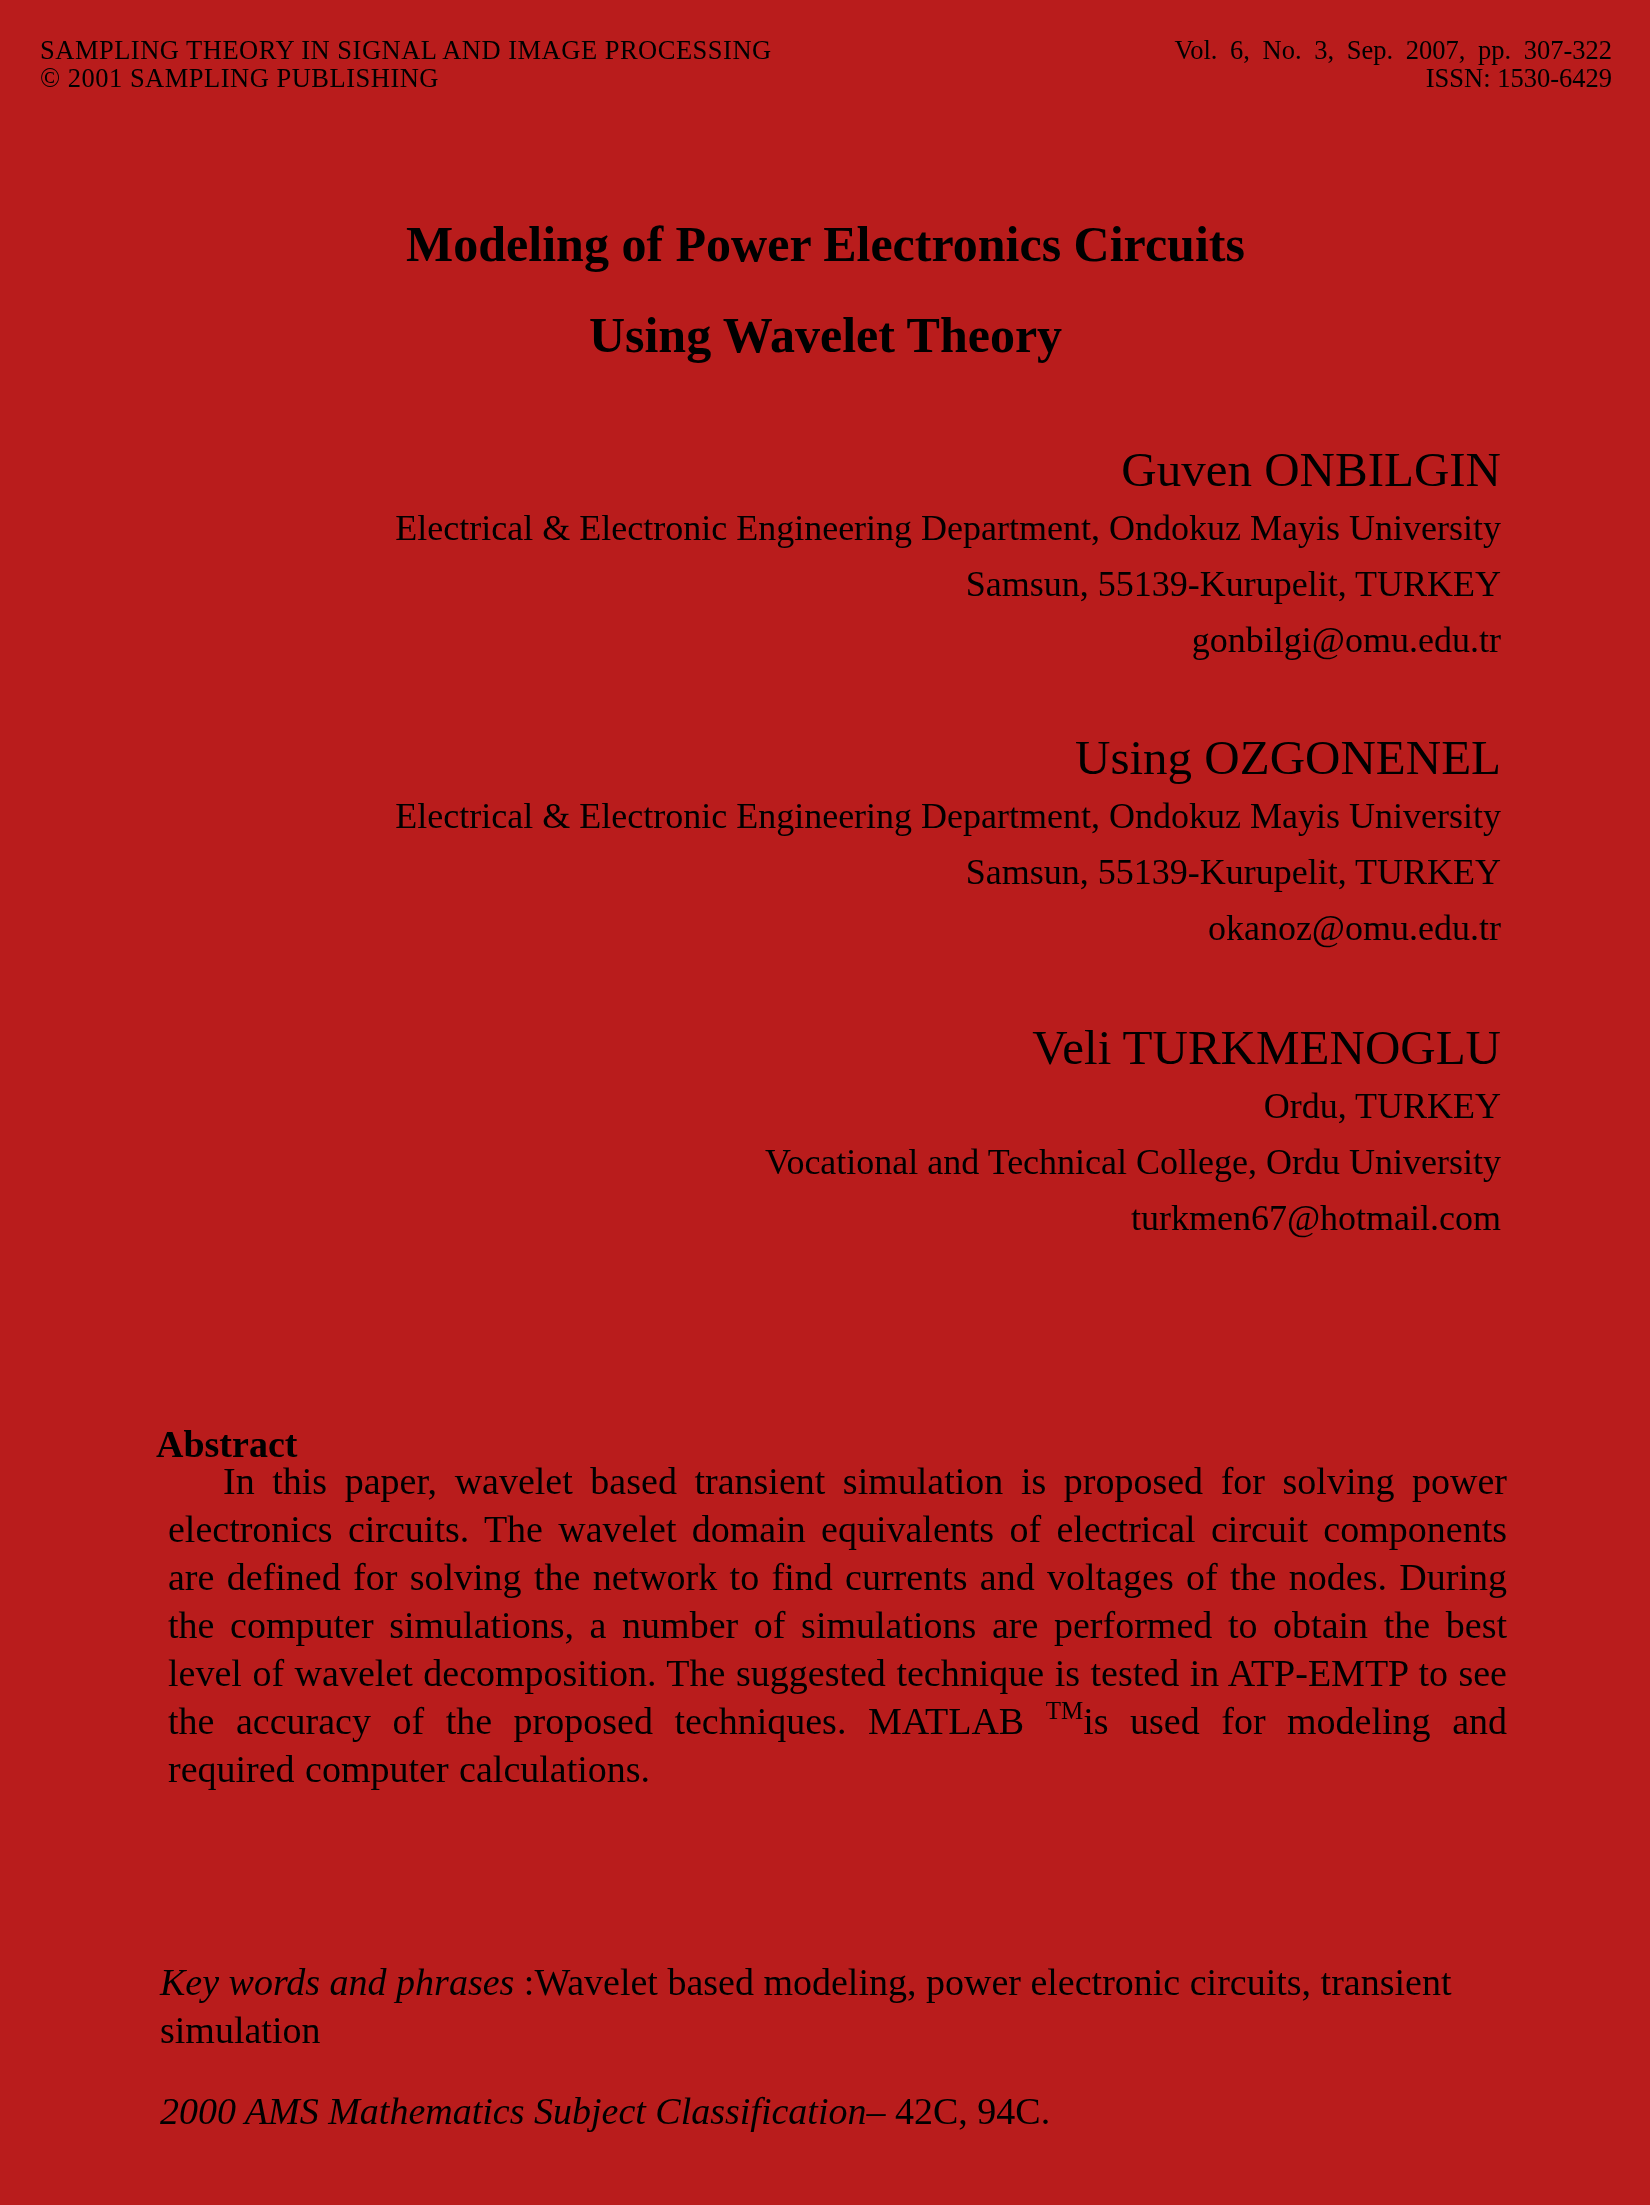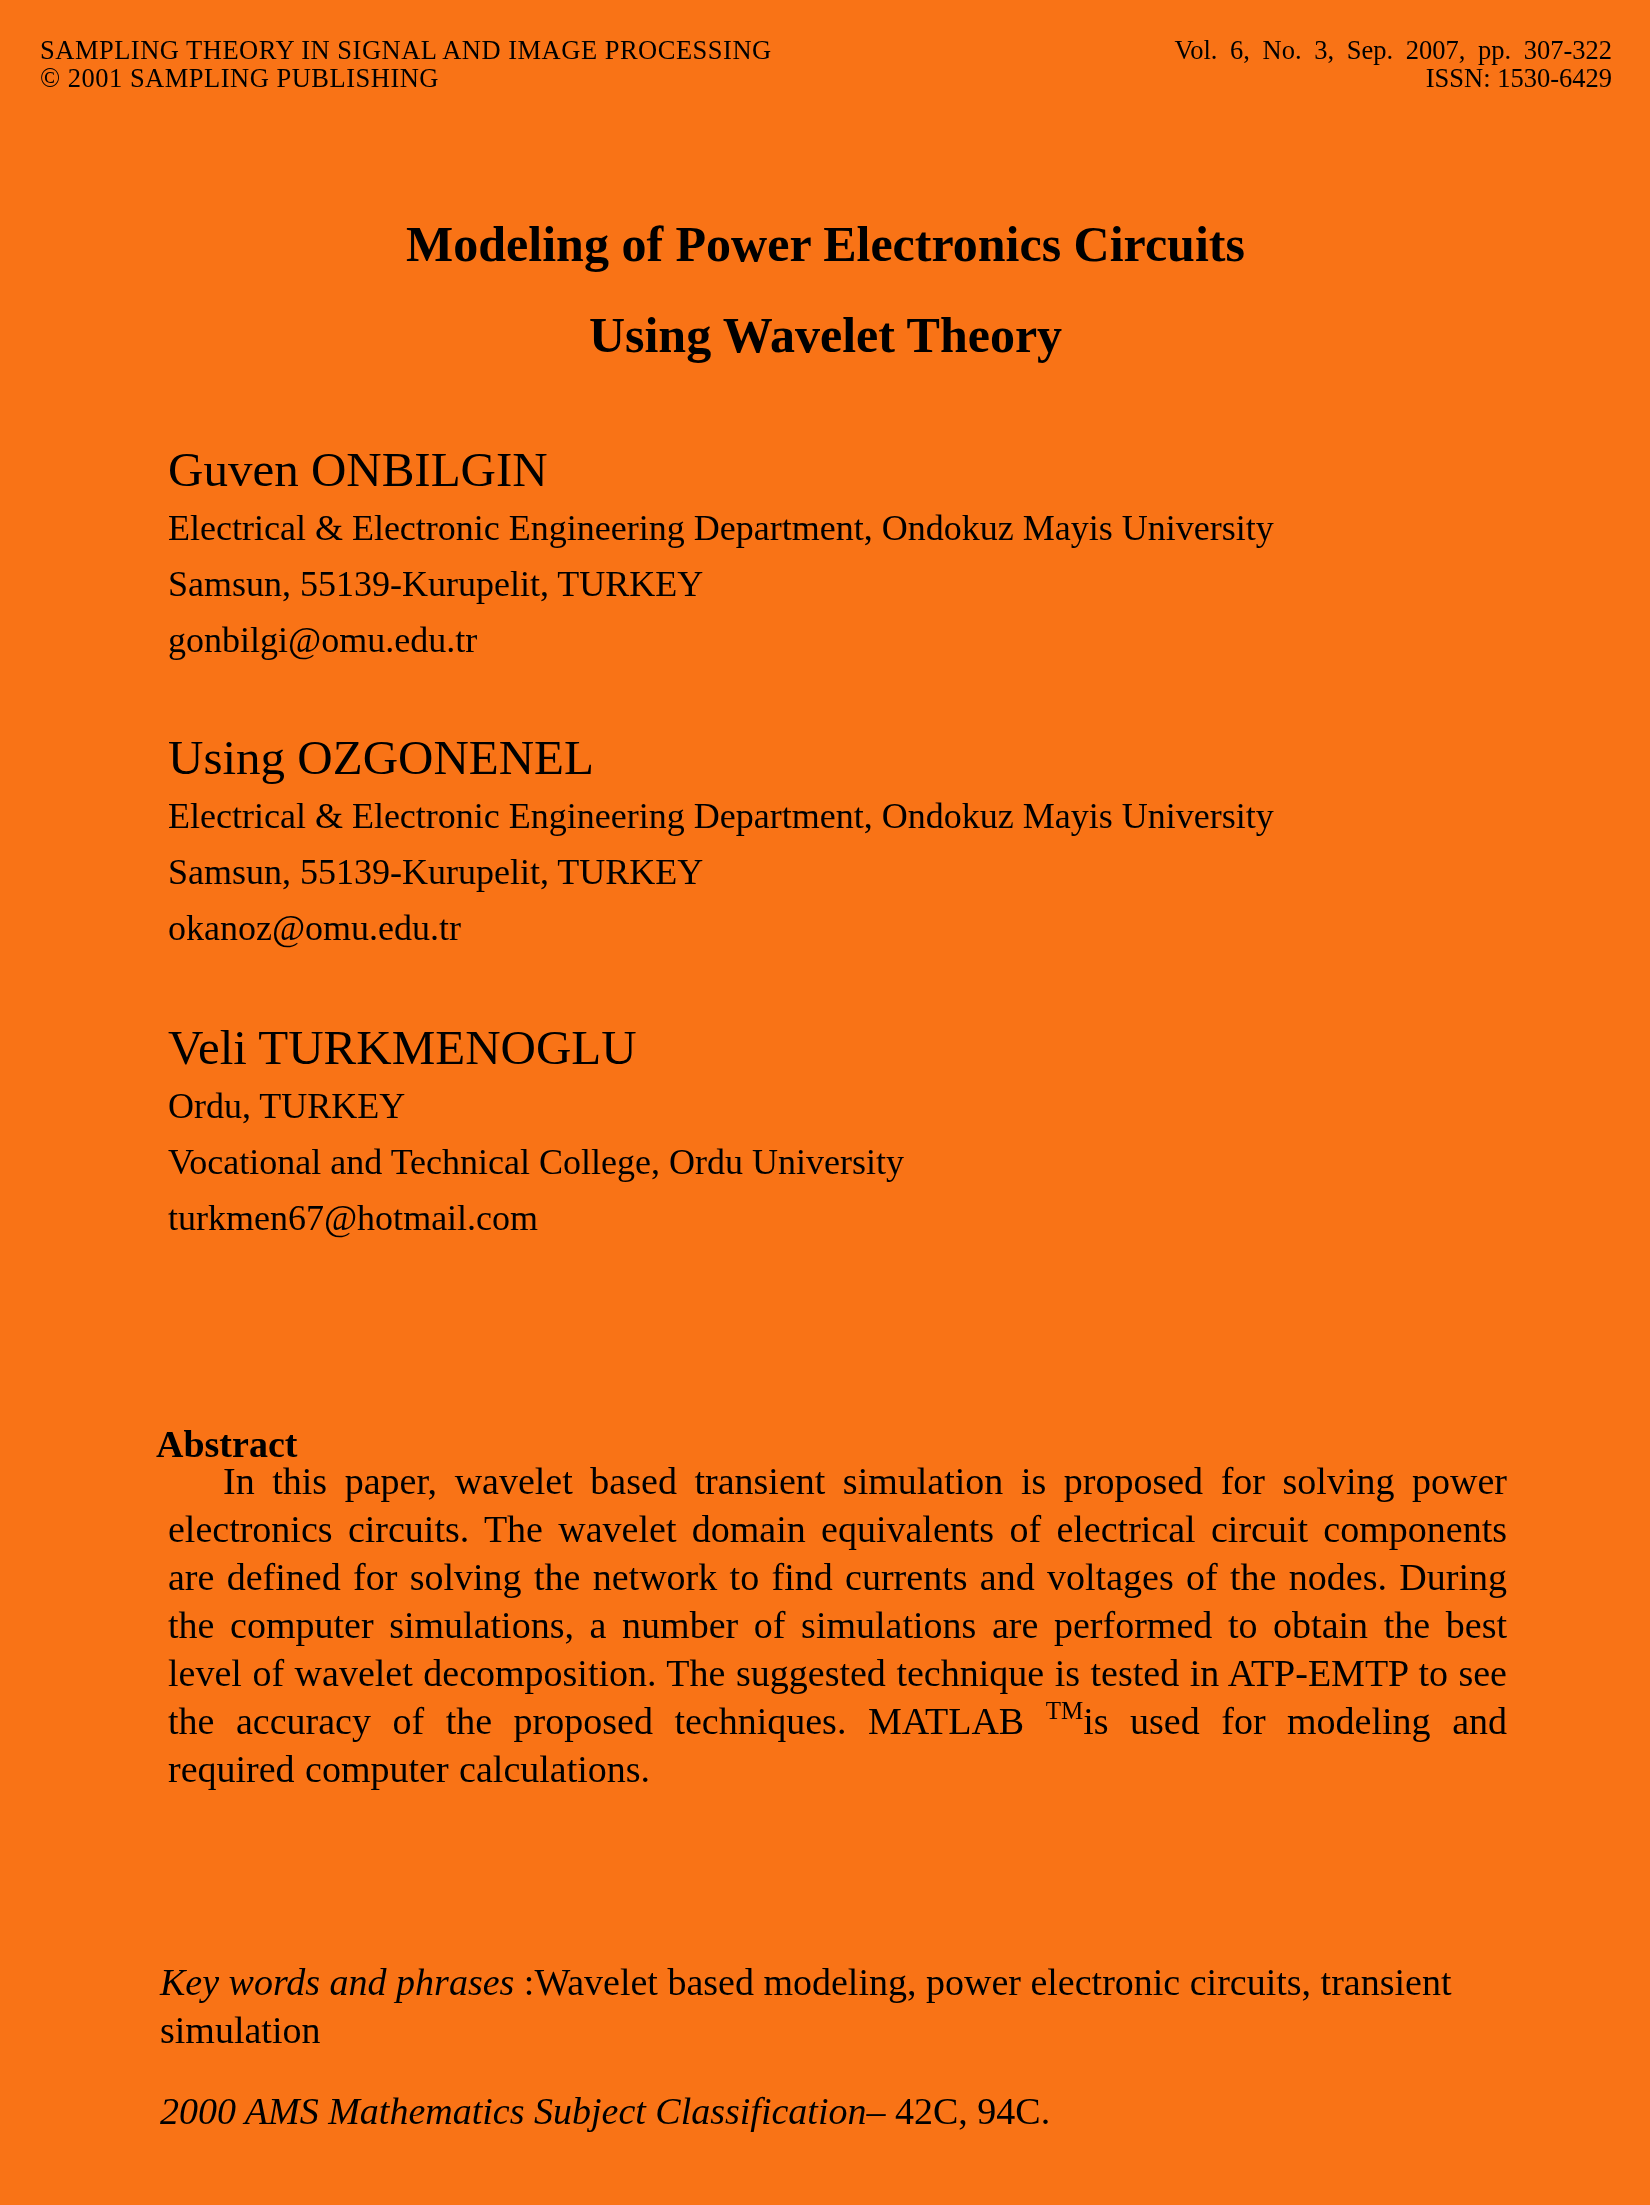--- a/index.html
+++ b/index.html
@@ -4,21 +4,21 @@
 <style>
   html, body {
     margin: 0;
     padding: 0;
     background: #ffffff;
   }
   .page {
     position: relative;
     width: 1651px;
     height: 2205px;
-    background: #f97316;
+    background: #b91c1c;
     color: #000000;
     font-family: "Liberation Serif", "DejaVu Serif", serif;
     overflow: hidden;
   }
   
   .header-left {
     position: absolute;
     left: 40px;
     top: 36px;
     font-size: 26.5px;
@@ -45,23 +45,23 @@
     width: 1651px;
     text-align: center;
     font-size: 50px;
     font-weight: bold;
     line-height: 91px;
     white-space: nowrap;
   }
   
   .author-block {
     position: absolute;
-    left: 168px;
+    left: 162px;
     width: 1339px;
-    text-align: left;
+    text-align: right;
   }
   .author-block.a1 { top: 440px; }
   .author-block.a2 { top: 728px; }
   .author-block.a3 { top: 1018px; }
   .author-name {
     font-size: 49px;
     line-height: 60px;
     white-space: nowrap;
   }
   .author-line {

